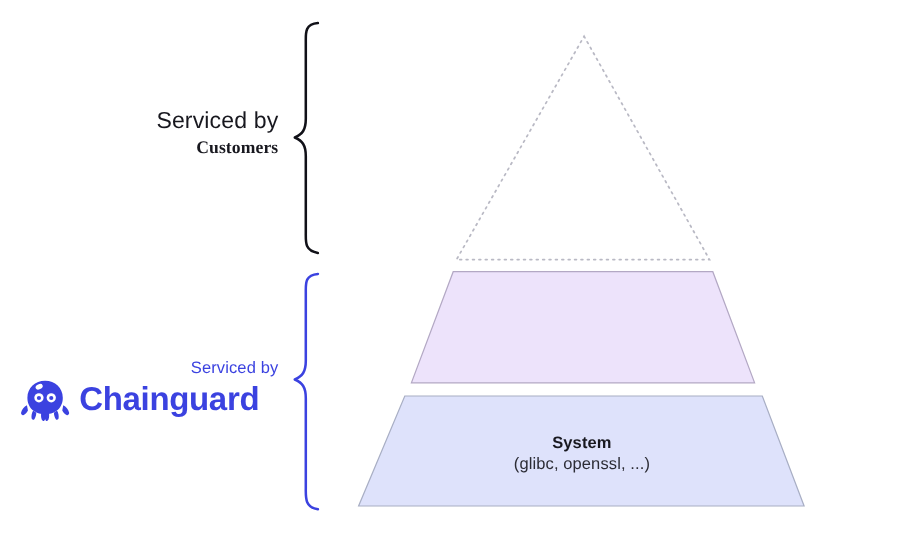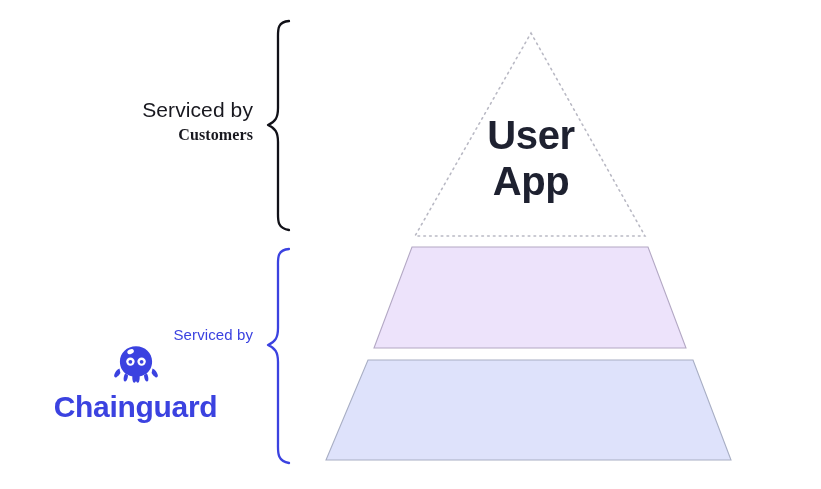--- a/index.html
+++ b/index.html
@@ -65,23 +65,21 @@
     display: block;
     font-size: 15px;
     font-weight: 400;
     color: #3b42e0;
     letter-spacing: 0.1px;
     margin-bottom: 1px;
   }
   .cg-row {
     display: flex;
     align-items: center;
-    justify-content: flex-end;
     gap: 8px;
-    flex-direction: column;
   }
   .cg-logo {
     display: block;
     width: 46px;
     height: 40px;
     flex: none;
   }
   .cg-word {
     font-size: 30px;
     font-weight: 700;
@@ -206,20 +204,20 @@
         <circle cx="28.6" cy="17.6" r="4.2" fill="#ffffff"></circle>
         <circle cx="17.4" cy="17.8" r="1.9" fill="#3b42e0"></circle>
         <circle cx="28.6" cy="17.8" r="1.9" fill="#3b42e0"></circle>
 
         <ellipse cx="17.6" cy="7.6" rx="3.4" ry="2.3" fill="#ffffff" transform="rotate(-24 17.6 7.6)"></ellipse>
       </svg>
       <span class="cg-word">Chainguard</span>
     </div>
   </div>
 
-  <div class="tier-text apex-text">
-    <span>User</span>
-    <span>App</span>
+
+
+  <div class="tier-text base-text">
+    <span class="t-title">System</span>
+    <span class="t-sub">(glibc, openssl, ...)</span>
   </div>
 
-
-
 </div>
 
 </body></html>

